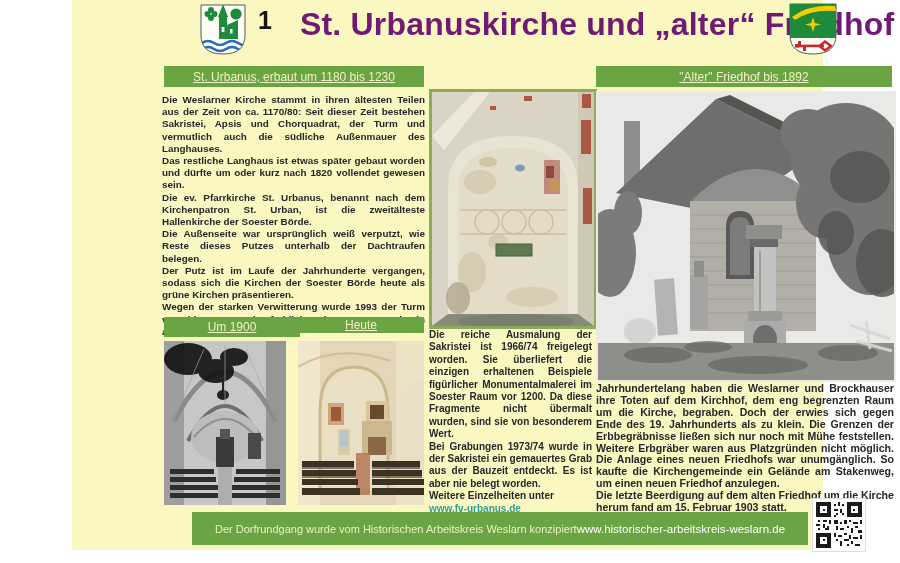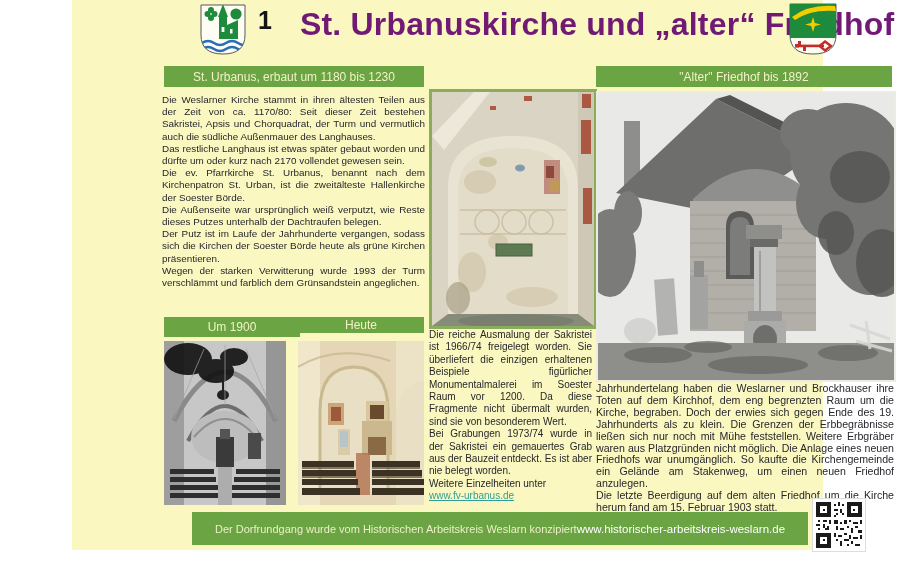--- a/index.html
+++ b/index.html
@@ -10,28 +10,28 @@
   
   .title-row{position:absolute;left:186px;top:6px;width:520px;display:flex;gap:28px;align-items:flex-start;}
   .title-num{font-size:25px;font-weight:bold;color:#141414;}
   .title-text{font-size:32px;font-weight:bold;color:#701a75;letter-spacing:.2px;white-space:nowrap;}
   .crest{position:absolute;}
   .crest-left{left:126px;top:3px;width:50px;height:54px;}
   .crest-right{left:715px;top:2px;width:52px;height:55px;}
 
   
   .bar{position:absolute;background:#6BA443;color:#F2F2C6;font-size:12px;display:flex;
-       align-items:center;justify-content:center;height:21px;}
+       align-items:center;justify-content:center;height:21px;text-decoration:underline;}
   .lc-header{left:92px;top:66px;width:260px;}
   .rc-header{left:524px;top:66px;width:296px;}
   .um1900-bar{left:92px;top:317px;width:136px;height:20px;}
   .heute-bar{left:226px;top:317px;width:126px;height:16px;}
 
   
-  .body{position:absolute;color:#26262C;text-align:justify;}
+  .body{position:absolute;color:#26262C;text-align:justify;font-weight:bold;}
   .body p{margin:0;}
   .lc-text{left:90px;top:94px;width:263px;font-size:9.9px;line-height:12.2px;}
   .mid-text{left:357px;top:329px;width:163px;font-size:10px;line-height:12.4px;}
   .rc-text{left:524px;top:383px;width:298px;font-size:10.6px;line-height:11.9px;}
   .center-line{}
   .weblink{color:#2E9E98;text-decoration:underline;}
 
   
   .photo{position:absolute;display:block;}
   .ph-1900{left:92px;top:341px;width:122px;height:164px;}
@@ -103,21 +103,21 @@
         <polygon points="38,39.5 44,44 38,48.5 32.5,44" fill="none" stroke="#C42B2B" stroke-width="2.4"></polygon>
         <rect x="11" y="39" width="3" height="4" fill="#C42B2B"></rect>
         <rect x="16" y="45" width="3" height="4" fill="#C42B2B"></rect>
         <rect x="8" y="42" width="4" height="3.6" fill="#C42B2B"></rect>
       </g>
     </svg>
 
     <div class="bar lc-header">St. Urbanus,  erbaut  um 1180 bis 1230</div>
     <div class="body lc-text">
       <p>Die Weslarner Kirche stammt in ihren ältesten Teilen aus der Zeit von ca. 1170/80: Seit dieser Zeit bestehen Sakristei, Apsis und Chorquadrat, der Turm und vermutlich auch die südliche Außenmauer des Langhauses.</p>
-      <p>Das restliche Langhaus ist etwas später gebaut worden und dürfte um oder kurz nach 2170 vollendet gewesen sein.</p>
+      <p>Das restliche Langhaus ist etwas später gebaut worden und dürfte um oder kurz nach 1820 vollendet gewesen sein.</p>
       <p>Die ev. Pfarrkirche St. Urbanus, benannt nach dem Kirchenpatron  St. Urban, ist die zweitälteste Hallenkirche der Soester Börde.</p>
       <p>Die Außenseite war ursprünglich weiß verputzt, wie Reste dieses Putzes unterhalb der Dachtraufen belegen.</p>
       <p>Der Putz ist im Laufe der Jahrhunderte vergangen, sodass sich die Kirchen der Soester Börde heute als grüne Kirchen präsentieren.</p>
       <p>Wegen der starken Verwitterung wurde 1993 der Turm verschlämmt und farblich dem Grünsandstein angeglichen.</p>
     </div>
     <div class="bar um1900-bar">Um 1900</div>
     <div class="bar heute-bar">Heute</div>
 
     <svg class="photo ph-1900" viewBox="0 0 122 164" preserveAspectRatio="none">
       <rect width="122" height="164" fill="#C7C7C7"></rect>

